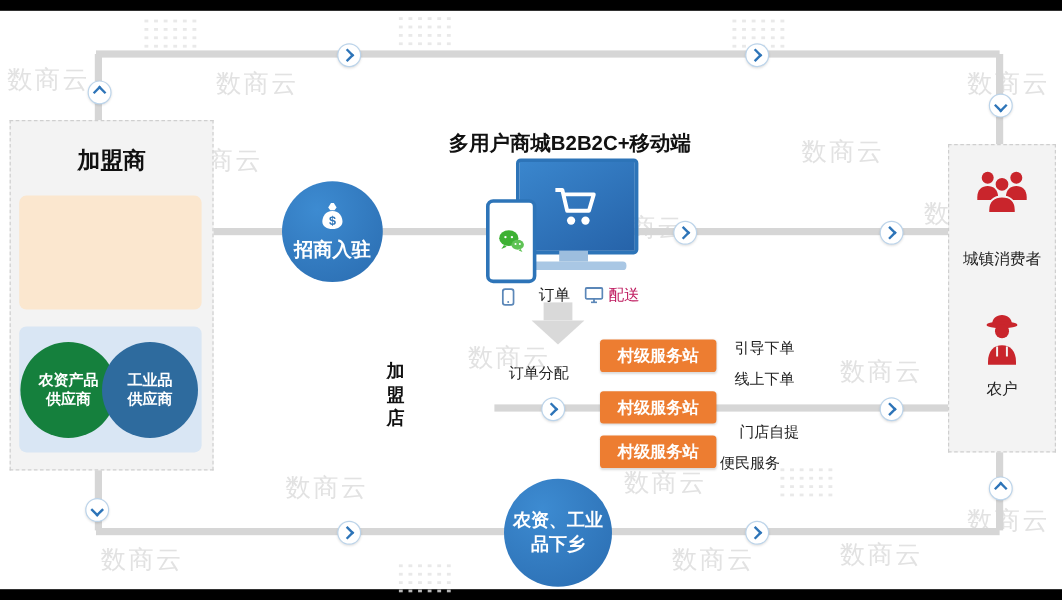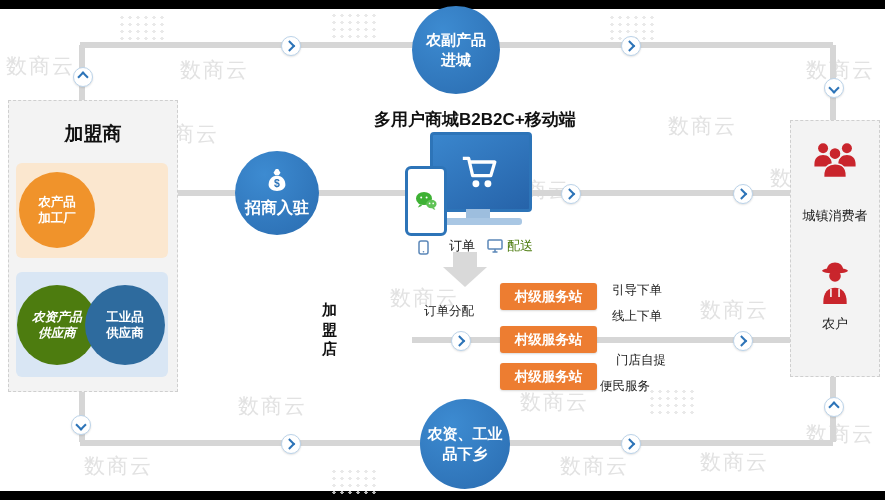--- a/index.html
+++ b/index.html
@@ -100,39 +100,31 @@
   <div class="node" style="left:621px;top:434px;">
       <i class="chev r"></i>
     </div>
   <div class="node" style="left:71px;top:415px;">
       <i class="chev d"></i>
     </div>
   <div class="node" style="left:824px;top:397px;">
       <i class="chev u"></i>
     </div>
 
-  <div class="bigcircle" style="left:412px;top:6px;width:88px;height:88px;">
-    <span class="lbl">农副产品
-进城</span>
-  </div>
   <div class="bigcircle" style="left:420px;top:399px;width:90px;height:90px;">
     <span class="lbl">农资、工业
 品下乡</span>
   </div>
 
   <div class="panel" style="left:8px;top:100px;width:168px;height:290px;">
     <div style="text-align:center;margin-top:20px;font-size:19px;font-weight:bold;color:#111;">加盟商</div>
   </div>
   <div class="region" style="left:16px;top:163px;width:152px;height:95px;background:#fbe7cf;"></div>
   <div class="region" style="left:16px;top:272px;width:152px;height:105px;background:#d9e6f4;"></div>
-  <div class="supcircle" style="left:19px;top:172px;width:76px;height:76px;background:#f0932b;">
-    <span class="pre">农产品
-加工厂</span>
-  </div>
-  <div class="supcircle" style="left:17px;top:285px;width:80px;height:80px;background:#4d7c0f;font-style:italic;">
+  <div class="supcircle" style="left:17px;top:285px;width:80px;height:80px;background:#15803d;">
     <span class="pre">农资产品
 供应商</span>
   </div>
   <div class="supcircle" style="left:85px;top:285px;width:80px;height:80px;background:#2e6b9e;">
     <span class="pre">工业品
 供应商</span>
   </div>
 
   <div class="bigcircle" style="left:235px;top:151px;width:84px;height:84px;">
     <svg class="ic" width="28" height="28" viewBox="0 0 24 24">
@@ -175,21 +167,21 @@
       <rect x="1" y="1" width="9" height="13" rx="2" fill="none" stroke="#5b87b8" stroke-width="1.5"></rect>
       <circle cx="5.5" cy="11.7" r=".8" fill="#5b87b8"></circle>
     </svg>
     <span style="font-size:13px;color:#222;">订单</span>
   </div>
   <div style="position:absolute;left:487px;top:237px;z-index:6;display:flex;align-items:center;gap:4px;">
     <svg width="16" height="14" viewBox="0 0 16 14">
       <rect x="1" y="1" width="14" height="9" rx="1" fill="none" stroke="#5b87b8" stroke-width="1.5"></rect>
       <path d="M5.5 13h5M8 10v3" stroke="#5b87b8" stroke-width="1.5"></path>
     </svg>
-    <span style="font-size:13px;color:#4d7c0f;">配送</span>
+    <span style="font-size:13px;color:#be185d;">配送</span>
   </div>
 
   <div>
     <div style="position:absolute;left:453px;top:252px;width:24px;height:15px;background:#d9d9d9;z-index:5;"></div>
     <div style="position:absolute;left:443px;top:267px;width:0;height:0;border-left:22px solid transparent;border-right:22px solid transparent;border-top:20px solid #d9d9d9;z-index:5;"></div>
   </div>
 
   <div class="pre" style="position:absolute;left:322px;top:300px;font-size:15px;font-weight:bold;color:#111;line-height:1.3;text-align:center;z-index:6;">加
 盟
 店</div>

